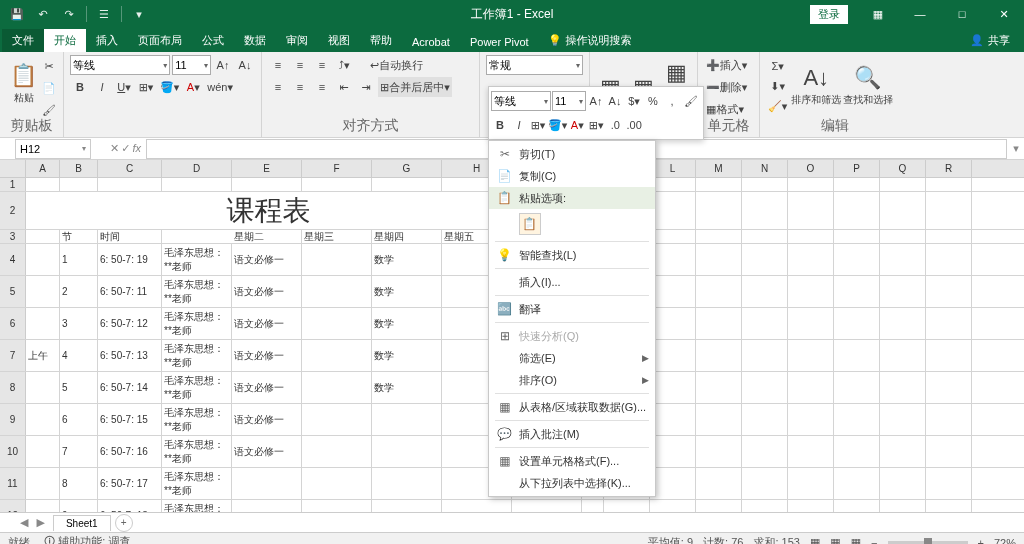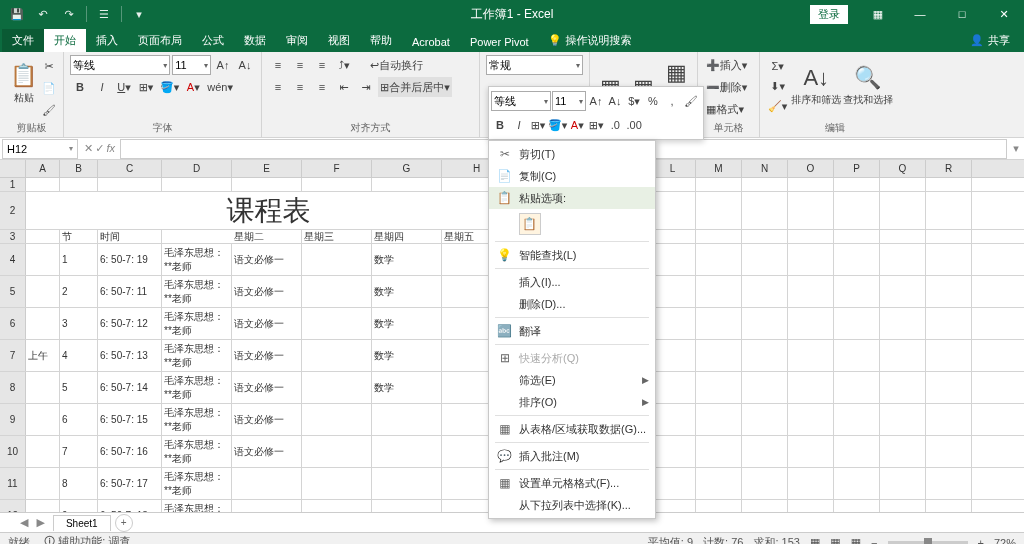--- a/index.html
+++ b/index.html
@@ -12,33 +12,33 @@
 .title-right{margin-left:auto;display:flex;align-items:center;gap:2px}
 .login-btn{background:#fff;color:#0c6b3f;padding:2px 8px;font-size:11px;margin-right:8px}
 .winbtn{width:40px;height:28px;display:flex;align-items:center;justify-content:center;color:#fff;font-size:11px}
 .ribbon-tabs{height:24px;background:#0c6b3f;display:flex;align-items:flex-end;color:#fff;padding:0 2px}
 .rtab{padding:4px 10px;font-size:11px;cursor:pointer}
 .rtab.active{background:#fff;color:#0c6b3f}
 .rtab.file{background:#0a5a34}
 .rshare{margin-left:auto;padding:4px 12px;font-size:11px;display:flex;align-items:center;gap:4px}
 .ribbon{height:86px;background:#f1f1f1;border-bottom:1px solid #d4d4d4;display:flex;position:relative}
 .rgroup{border-right:1px solid #d4d4d4;padding:2px 6px;display:flex;flex-direction:column;position:relative}
-.rgroup-label{position:absolute;bottom:2px;left:0;right:0;text-align:center;font-size:10px;color:#666}
+.rgroup-label{position:absolute;bottom:2px;left:0;right:0;text-align:center;font-size:14px;color:#666}
 .rrow{display:flex;align-items:center;gap:2px;height:22px}
 .rbtn{min-width:20px;height:20px;display:flex;align-items:center;justify-content:center;color:#444;padding:0 2px}
 .rbtn-lg{width:36px;height:60px;display:flex;flex-direction:column;align-items:center;justify-content:center;gap:2px;color:#444}
 .rbtn-lg .icon{font-size:22px}
 .rbtn-lg .lbl{font-size:10px}
 .combo{height:20px;border:1px solid #ababab;background:#fff;display:flex;align-items:center;padding:0 2px;font-size:11px}
 .combo .arrow{margin-left:auto;font-size:8px;color:#666}
 .mini-toolbar{position:absolute;left:488px;top:86px;width:216px;height:54px;background:#fff;border:1px solid #c8c8c8;box-shadow:0 2px 6px rgba(0,0,0,.2);padding:2px;z-index:50}
 .mt-row{display:flex;align-items:center;gap:1px;height:24px}
 .mtbtn{min-width:18px;height:22px;display:flex;align-items:center;justify-content:center;color:#444;font-size:11px}
 .namebox-row{height:22px;background:#fff;border-bottom:1px solid #d4d4d4;display:flex;align-items:center}
-.namebox{width:76px;height:20px;border:1px solid #ccc;margin:2px;padding:0 4px;font-size:11px;display:flex;align-items:center}
+.namebox{width:76px;height:20px;border:1px solid #ccc;margin:15px;padding:0 4px;font-size:11px;display:flex;align-items:center}
 .fx-btns{display:flex;gap:2px;padding:0 4px;color:#888}
 .formula-bar{flex:1;height:20px;border:1px solid #ccc;margin:1px;padding:0 4px}
 .sheet-area{position:relative;height:352px;overflow:hidden}
 .col-headers{height:18px;display:flex;background:#e6e6e6;border-bottom:1px solid #ccc}
 .corner{width:26px;border-right:1px solid #ccc;background:#e6e6e6}
 .colh{border-right:1px solid #ccc;text-align:center;font-size:10px;color:#333;line-height:18px}
 .rows{position:relative}
 .row{display:flex;height:14px;border-bottom:1px solid #d4d4d4}
 .row.tall{height:32px}
 .row.title-row{height:38px}
@@ -135,21 +135,20 @@
         </div>
       <div class="rbtn">
           <i>I</i>
         </div>
       <div class="rbtn"><u>U</u>▾</div>
       <div class="rbtn">⊞▾</div>
       <div class="rbtn">🪣▾</div>
       <div class="rbtn"><span style="color:#c00">A</span>▾</div>
       <div class="rbtn">wén▾</div>
     </div>
-    <div class="rgroup-label">字体</div>
   </div>
   <div class="rgroup" style="width:218px">
     <div class="rrow">
       <div class="rbtn">≡</div>
       <div class="rbtn">≡</div>
       <div class="rbtn">≡</div>
       <div class="rbtn">⤴▾</div>
       <div style="width:10px"></div>
       <div class="rbtn" style="width:auto">↩<span>自动换行</span></div>
     </div>
@@ -555,24 +554,20 @@
   <div class="ctx-sep"></div>
   <div class="ctx-item">
       <span class="ctx-icon">💡</span>
       <span class="ctx-label">智能查找(L)</span>
     </div>
   <div class="ctx-sep"></div>
   <div class="ctx-item">
       <span class="ctx-icon"></span>
       <span class="ctx-label">插入(I)...</span>
     </div>
-  <div class="ctx-item">
-      <span class="ctx-icon"></span>
-      <span class="ctx-label">删除(D)...</span>
-    </div>
   <div class="ctx-sep"></div>
   <div class="ctx-item">
       <span class="ctx-icon">🔤</span>
       <span class="ctx-label">翻译</span>
     </div>
   <div class="ctx-sep"></div>
   <div class="ctx-item disabled">
       <span class="ctx-icon">⊞</span>
       <span class="ctx-label">快速分析(Q)</span>
     </div>

